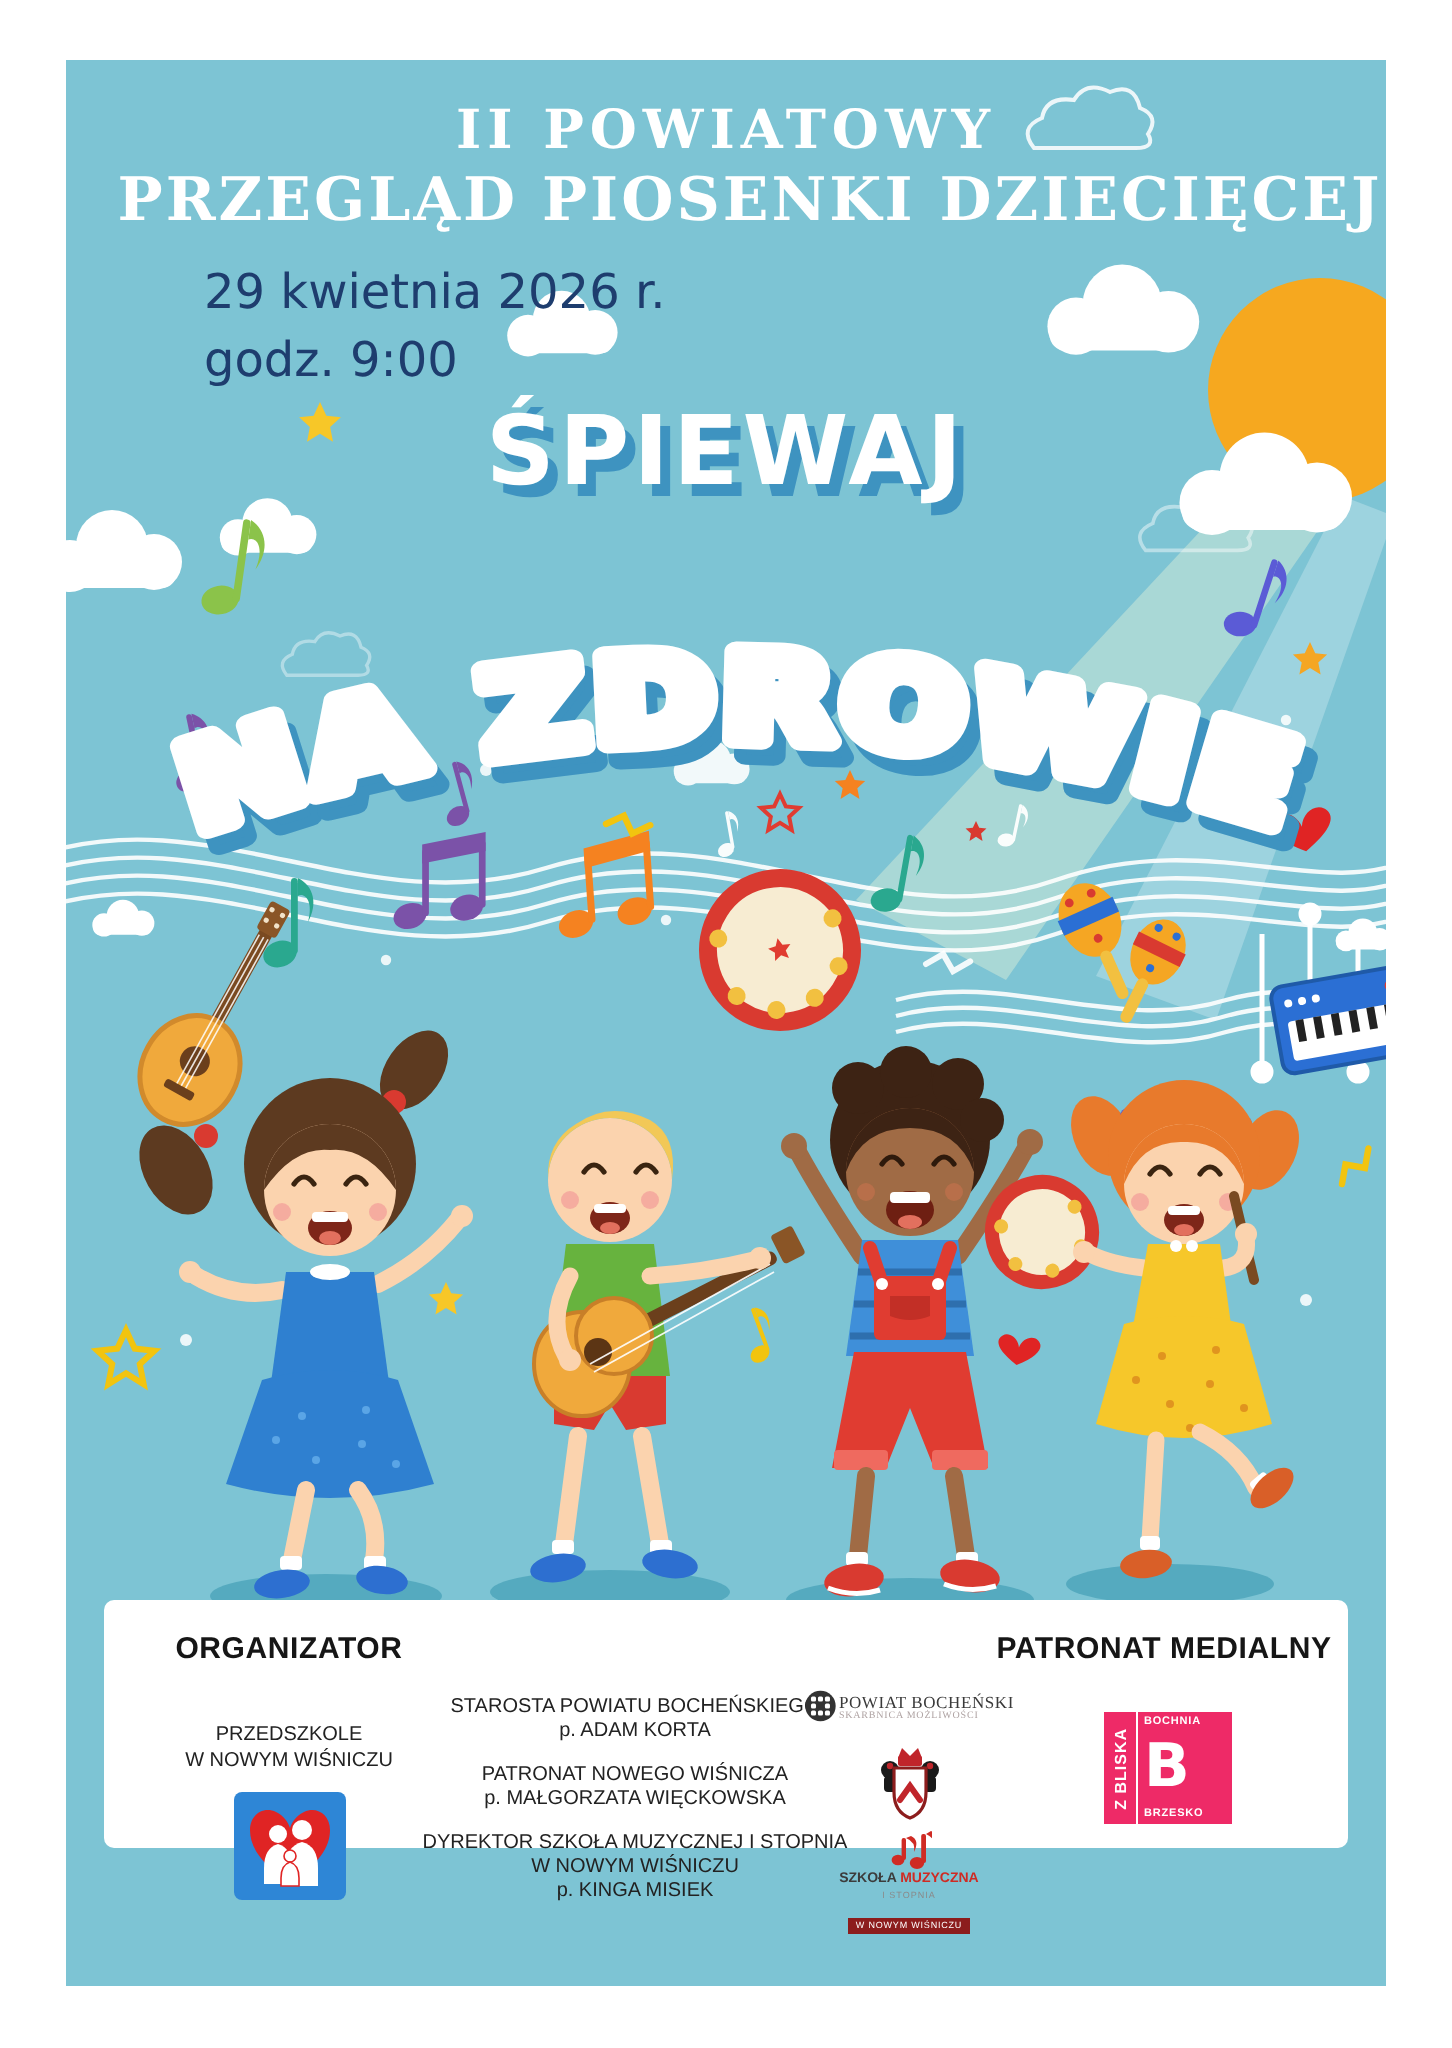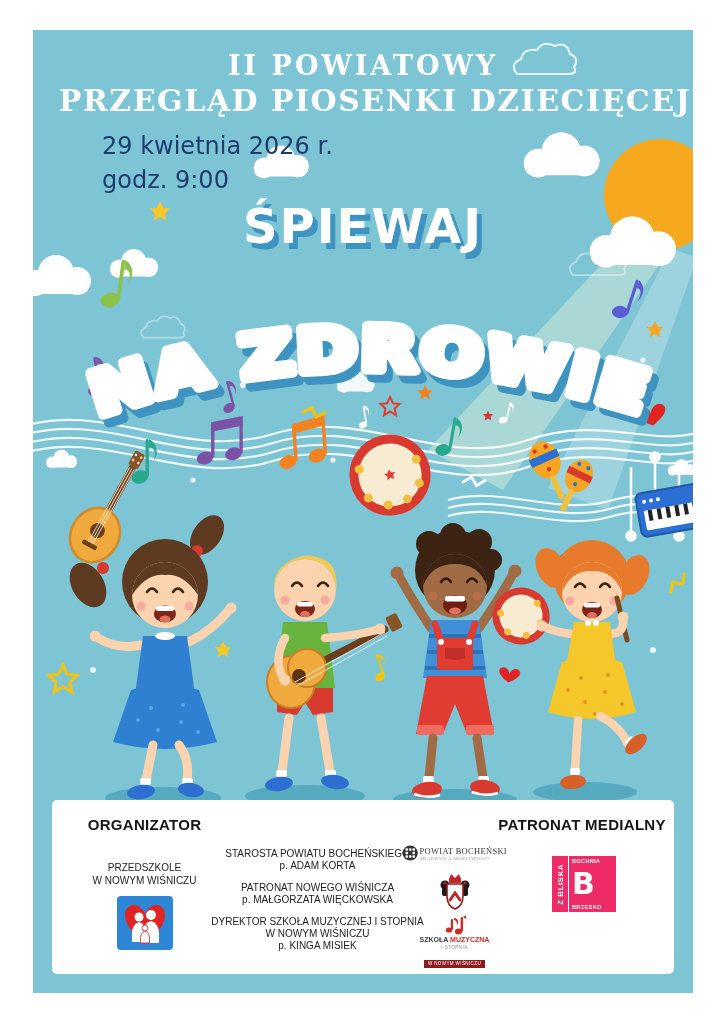--- a/index.html
+++ b/index.html
@@ -15,21 +15,21 @@
 
   .datetime{position:absolute;left:27px;top:100px;color:#1e3d6e;font-weight:normal;
             font-family:"DejaVu Sans","Liberation Sans",sans-serif;font-size:24px;line-height:1.4;z-index:3;margin-left:42px;}
 
   .title1{position:absolute;left:0;top:168px;width:660px;text-align:center;color:#fff;
           font-family:"DejaVu Sans",sans-serif;font-weight:bold;font-size:48px;letter-spacing:2px;
           text-shadow:5px 6px 0 #3e93c0;z-index:3;}
   .arch{position:absolute;left:0;top:262px;width:660px;height:200px;z-index:3;}
   .arch text{font-family:"DejaVu Sans",sans-serif;font-weight:bold;font-size:60px;letter-spacing:2px;}
 
-  .panel{position:absolute;left:19px;top:770px;width:622px;height:174px;background:#fff;border-radius:5px;z-index:5;}
+  .panel{position:absolute;left:19px;top:770px;width:622px;height:124px;background:#fff;border-radius:5px;z-index:5;}
   .col-heading{font-size:15px;font-weight:bold;color:#161616;letter-spacing:.3px;}
   .col-org{position:absolute;left:10px;top:16px;width:165px;text-align:center;}
   .org-name{margin-top:28px;font-size:10px;line-height:1.3;color:#222;}
   .org-logo{display:block;margin:9px auto 0;}
   .col-hon-head{position:absolute;left:190px;top:16px;width:240px;text-align:center;}
   .entries{position:absolute;left:158px;top:48px;width:215px;text-align:center;font-size:10px;
            line-height:1.2;color:#222;}
   .entry{margin-bottom:10px;}
   .hon-logos{position:absolute;left:350px;top:40px;width:105px;text-align:center;}
   .powiat-row{display:flex;align-items:center;gap:1px;text-align:left;}

